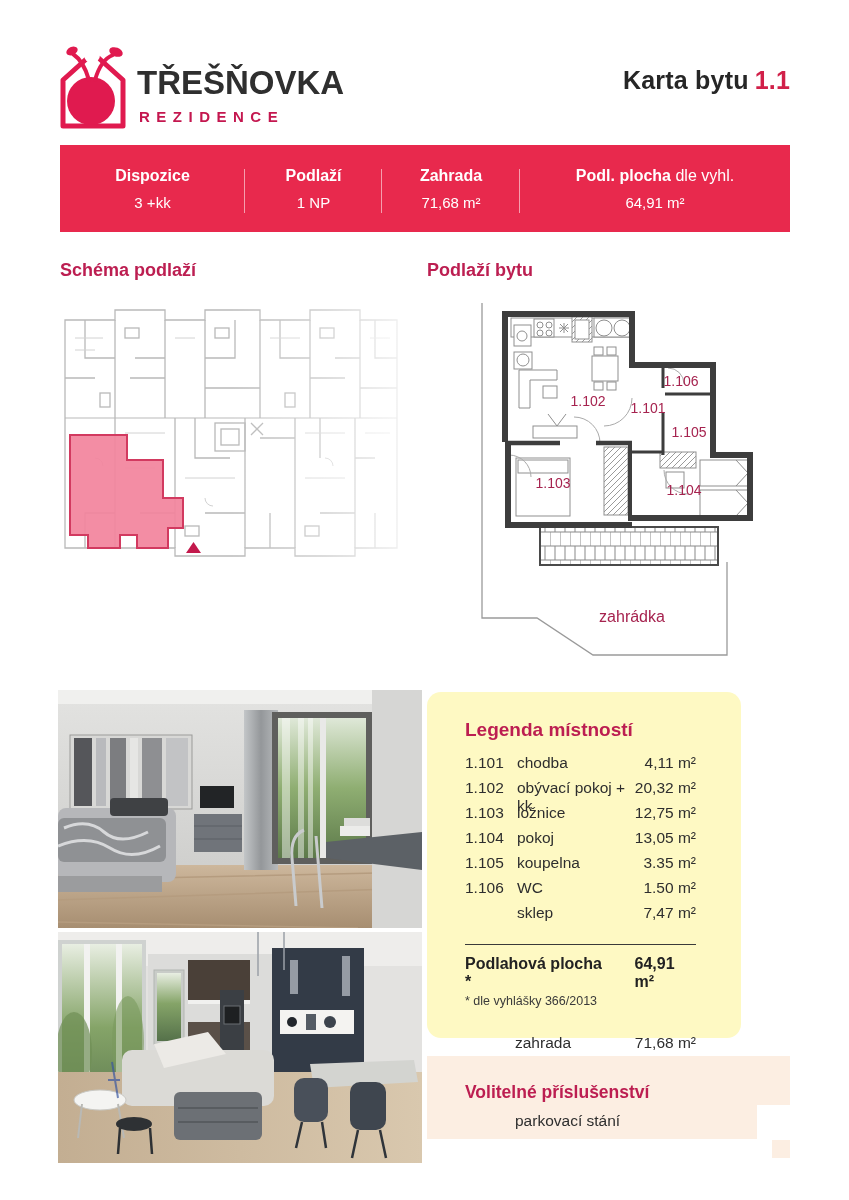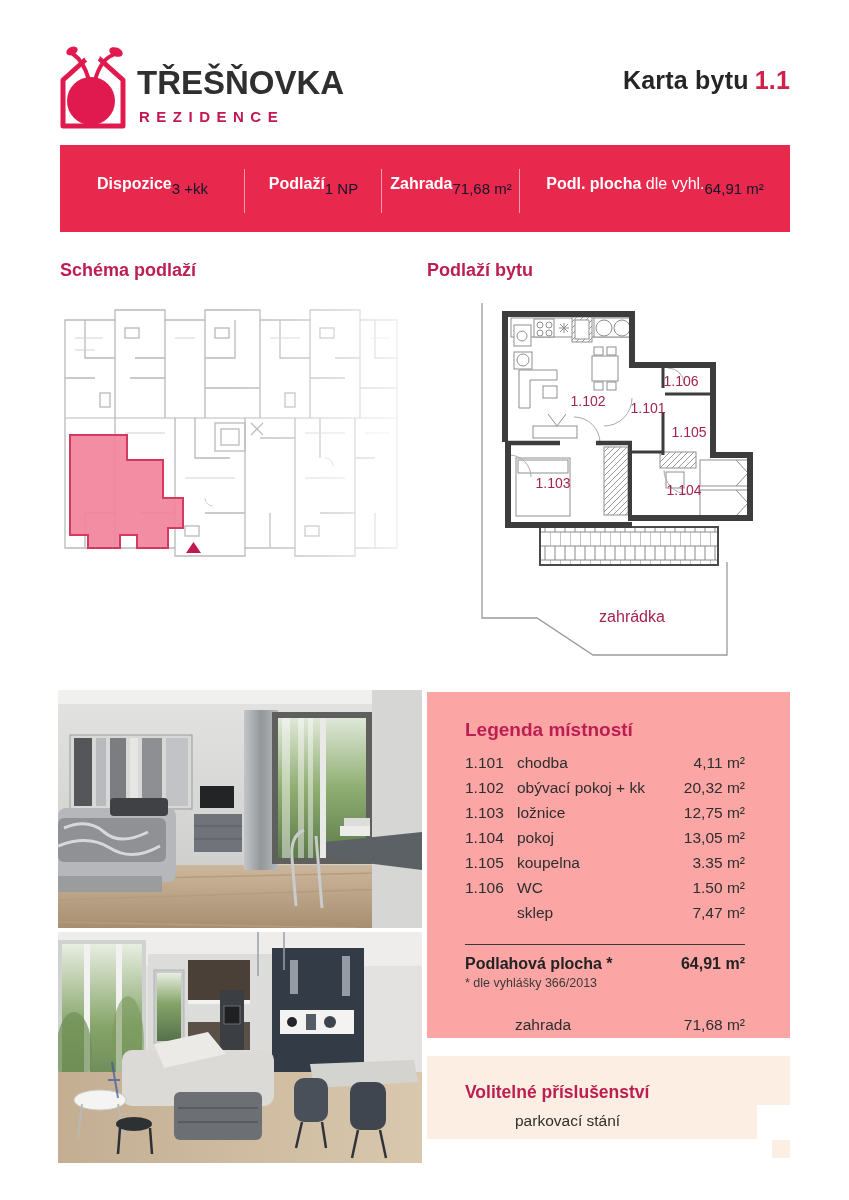--- a/index.html
+++ b/index.html
@@ -7,43 +7,43 @@
         font-family:"Liberation Sans",sans-serif;color:#2b2b2b;}
   .abs{position:absolute;}
 
   
   .logo-wrap{left:55px;top:42px;width:320px;height:95px;}
   .card-title{right:59px;top:66px;font-size:25px;font-weight:700;color:#262626;letter-spacing:.2px;}
   .card-title .num{color:#d12049;margin-left:6px;}
 
   
   .banner{left:60px;top:145px;width:730px;height:87px;background:#e8294d;display:flex;}
-  .b-col{display:flex;flex-direction:row;justify-content:center;align-items:center;position:relative;}
+  .b-col{display:flex;flex-direction:column;justify-content:center;align-items:center;position:relative;}
   .b-col.c1{width:185px;} .b-col.c2{width:137px;text-align:center;} .b-col.c3{width:138px;} .b-col.c4{width:270px;}
   .b-col:not(:last-child)::after{content:"";position:absolute;right:0;top:24px;bottom:19px;width:1px;background:rgba(255,255,255,.55);}
   .b-label{color:#fff;font-size:16px;font-weight:700;margin-bottom:9px;}
   .b-label .thin{font-weight:400;}
-  .b-value{color:#0f172a;font-size:15px;font-weight:400;}
+  .b-value{color:#ffffff;font-size:15px;font-weight:400;}
 
   
   .sec-h{font-size:18px;font-weight:700;color:#bc1e51;}
   .h-left{left:60px;top:260px;}
   .h-right{left:427px;top:260px;}
 
   
   .floor-schema{left:55px;top:298px;width:350px;height:285px;}
   .unit-schema{left:420px;top:295px;width:395px;height:375px;}
 
   
   .photo{left:58px;width:364px;background:#ddd;}
   .photo1{top:690px;height:238px;}
   .photo2{top:932px;height:231px;}
 
   
-  .legend-panel{left:427px;top:692px;width:363px;height:346px;background:#fca5a5;}
+  .legend-panel{left:427px;top:692px;width:314px;height:346px;background:#fef9c3;border-radius:14px;}
   .legend-inner{position:absolute;left:38px;right:45px;top:0;}
   .legend-title{margin-top:27px;font-size:19px;font-weight:700;color:#bc1e51;}
   .legend-rows{margin-top:13px;}
   .l-row{display:flex;align-items:baseline;height:25px;font-size:15.5px;color:#2e2e2e;}
   .l-no{width:52px;}
   .l-name{flex:1;}
   .l-area{text-align:right;}
   .l-divider{margin-top:15px;border-top:1.6px solid #3a3a3a;}
   .l-total{display:flex;justify-content:space-between;margin-top:10px;font-size:16px;font-weight:700;color:#222;gap:28px;}
   .l-foot{margin-top:3px;font-size:12.5px;color:#3a3a3a;}

